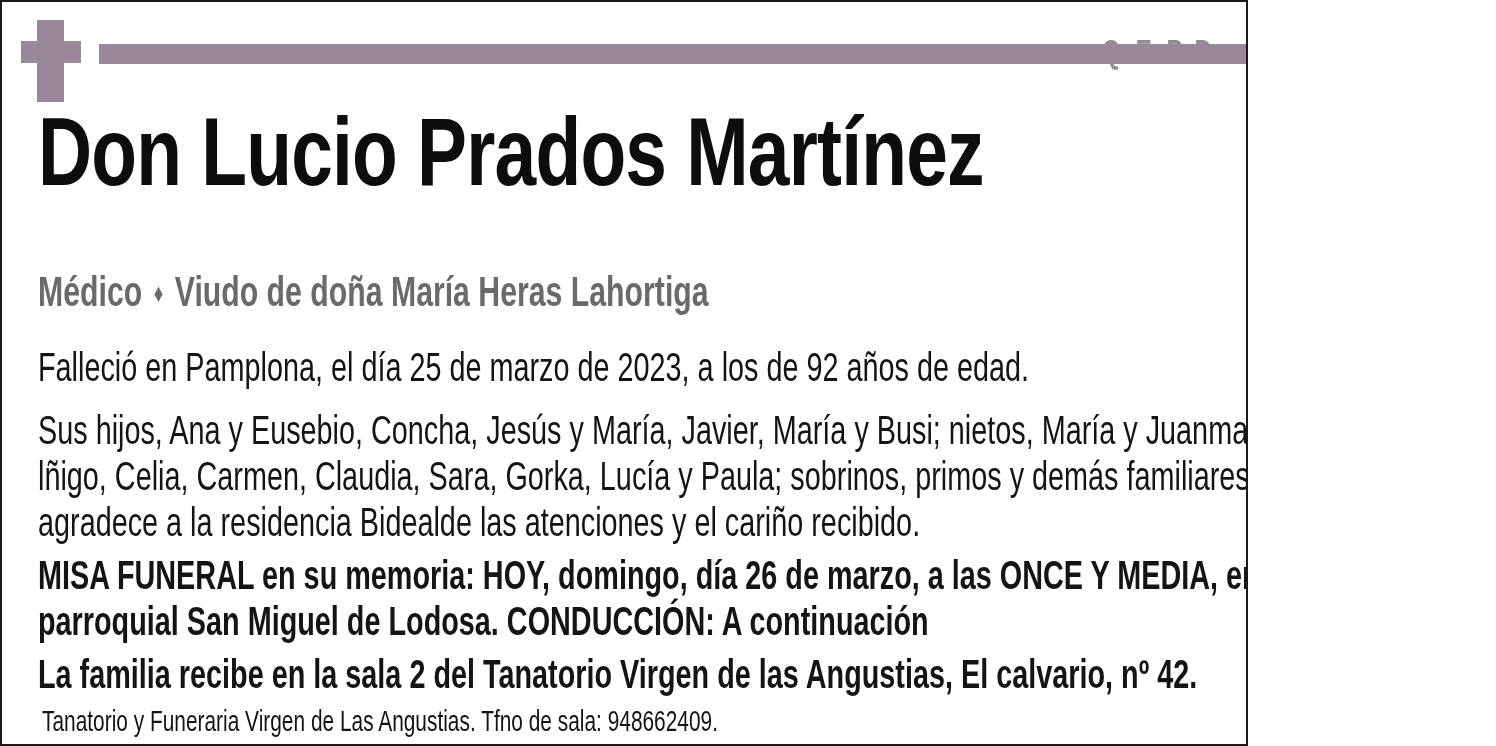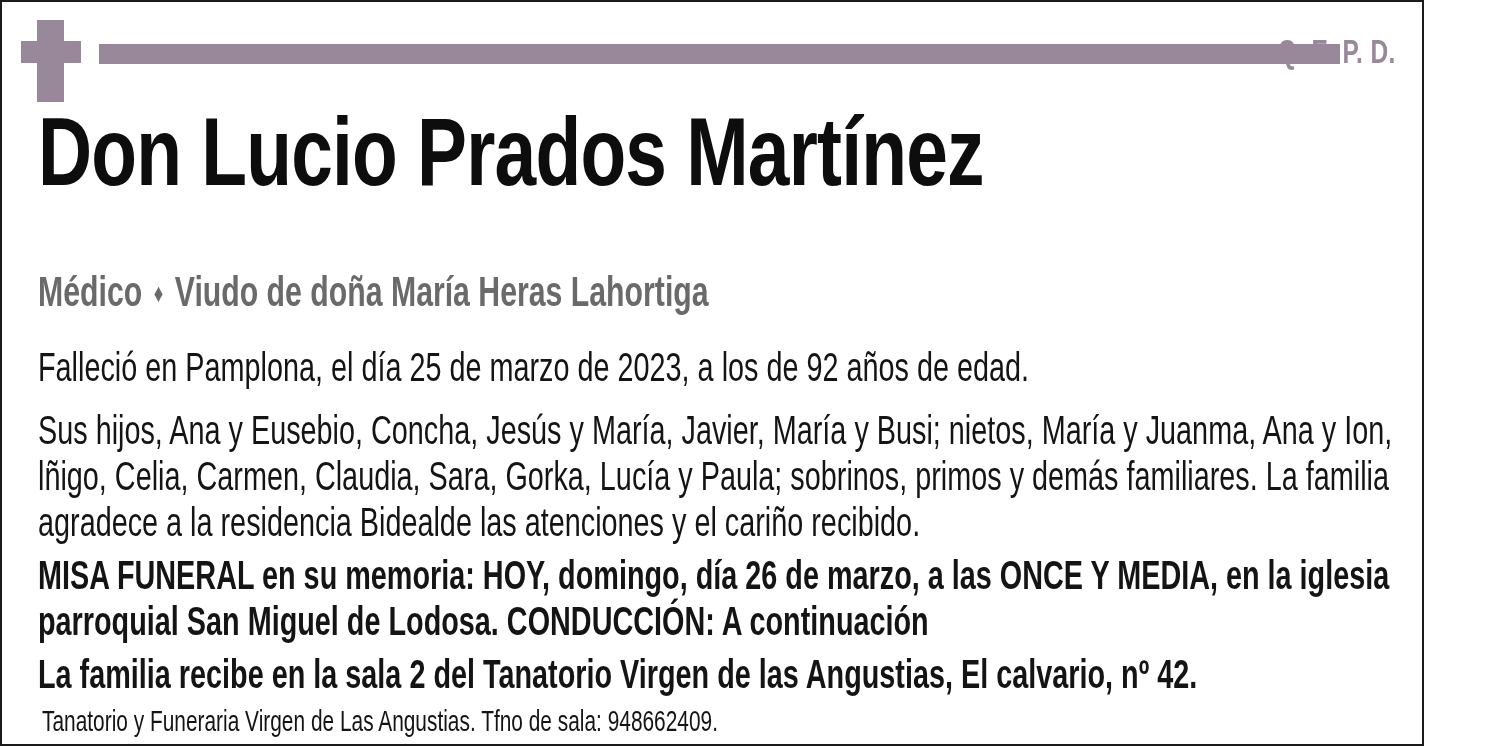--- a/index.html
+++ b/index.html
@@ -3,21 +3,21 @@
 <meta charset="utf-8">
 <style>
   html, body {
     margin: 0;
     padding: 0;
     background: #ffffff;
     font-family: "Liberation Sans", "DejaVu Sans", sans-serif;
   }
   .page {
     position: relative;
-    width: 1424px;
+    width: 1248px;
     height: 746px;
     box-sizing: border-box;
     border: 2px solid #1a1a1a;
     background: #ffffff;
     overflow: hidden;
   }
   
   .cross {
     position: absolute;
     left: 19px;

